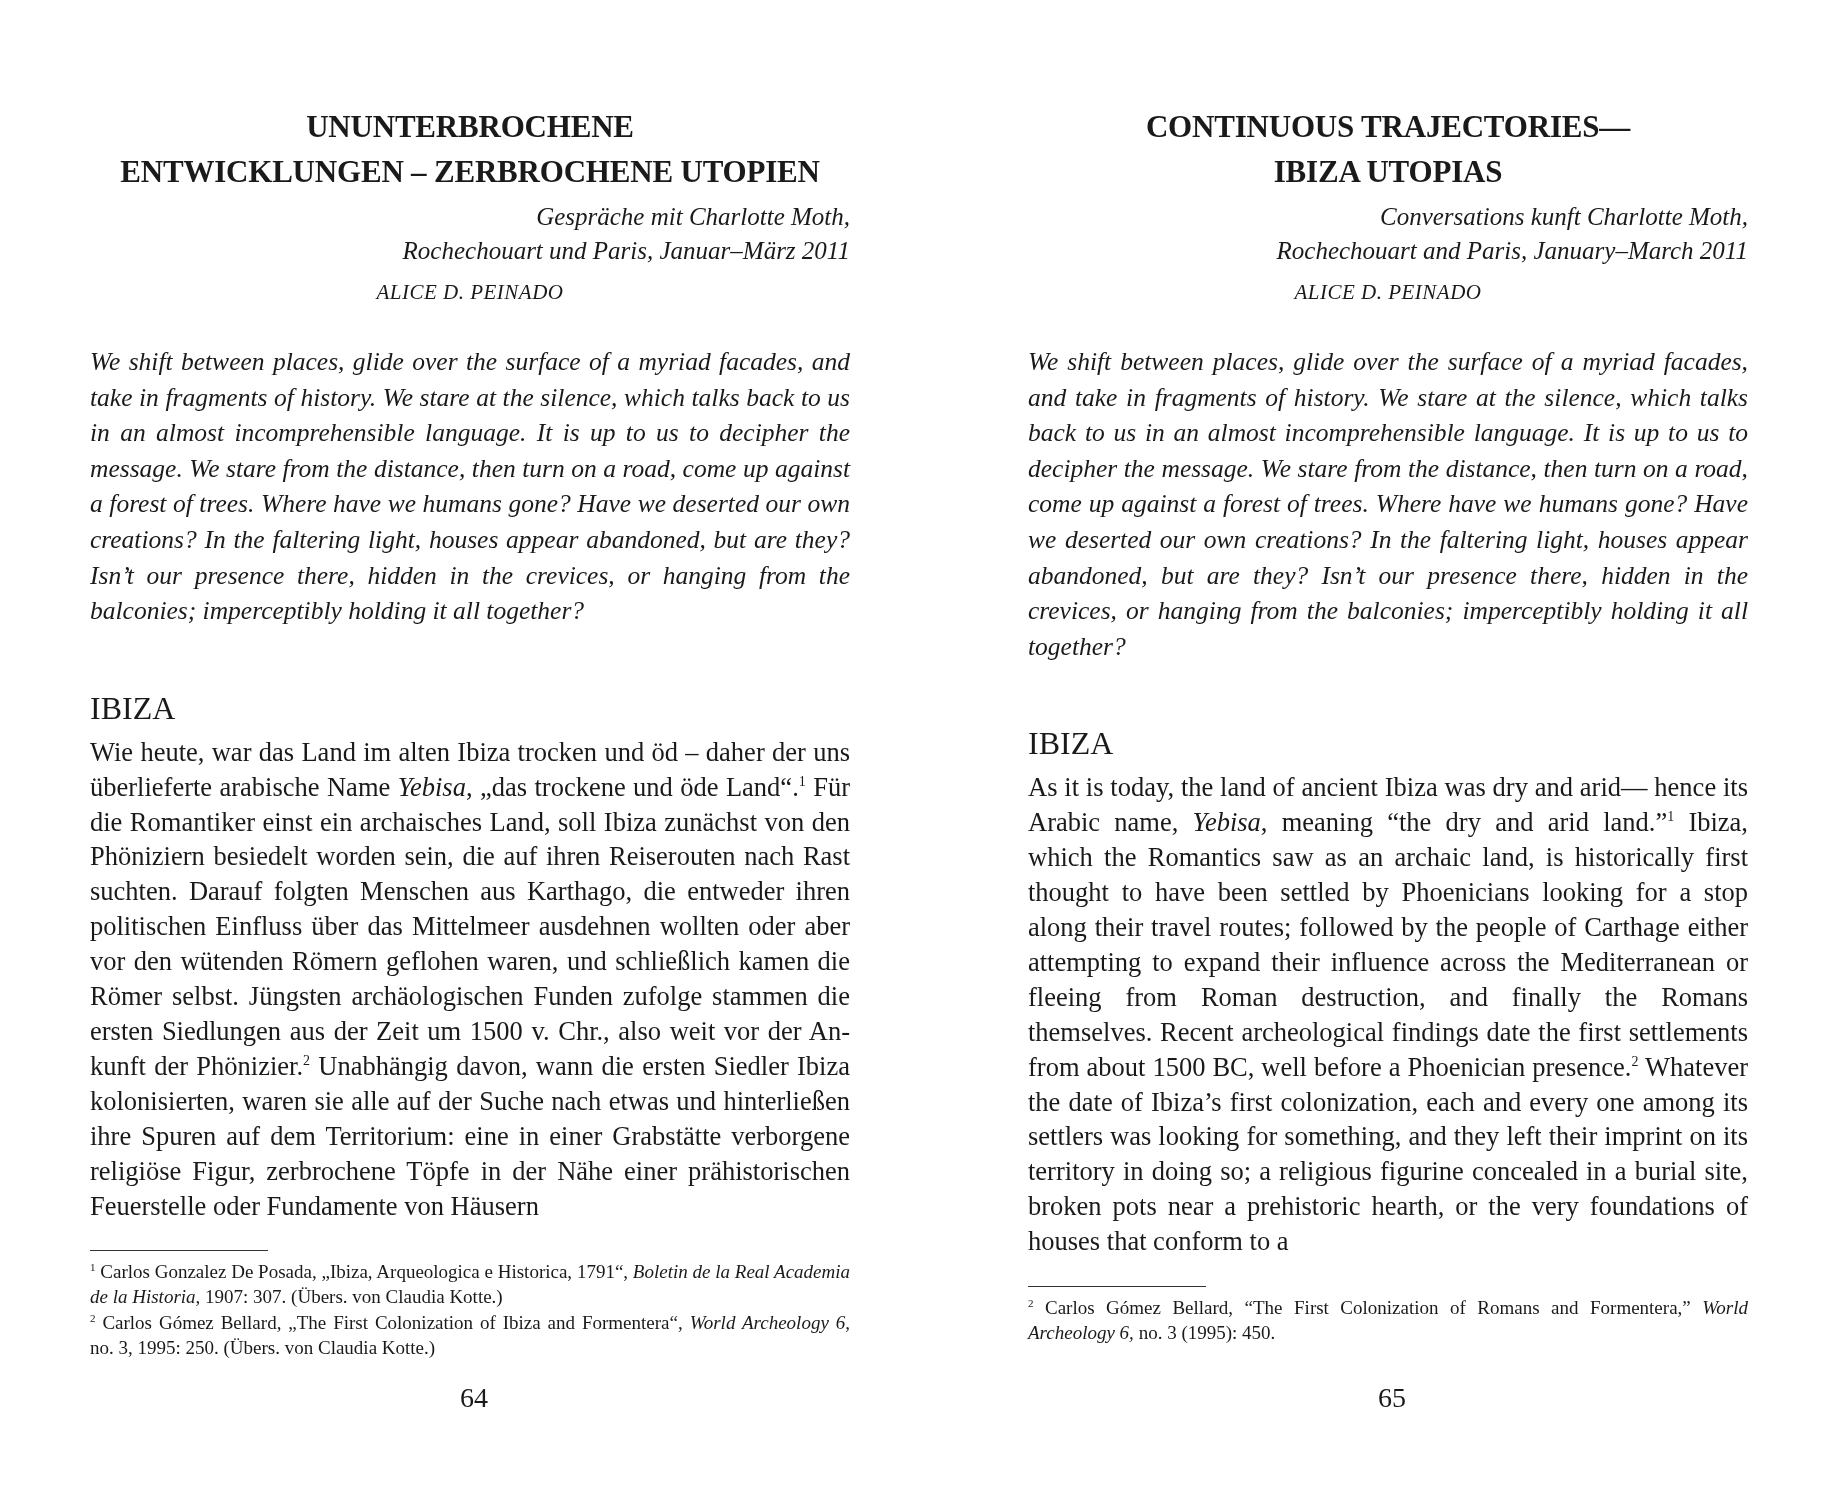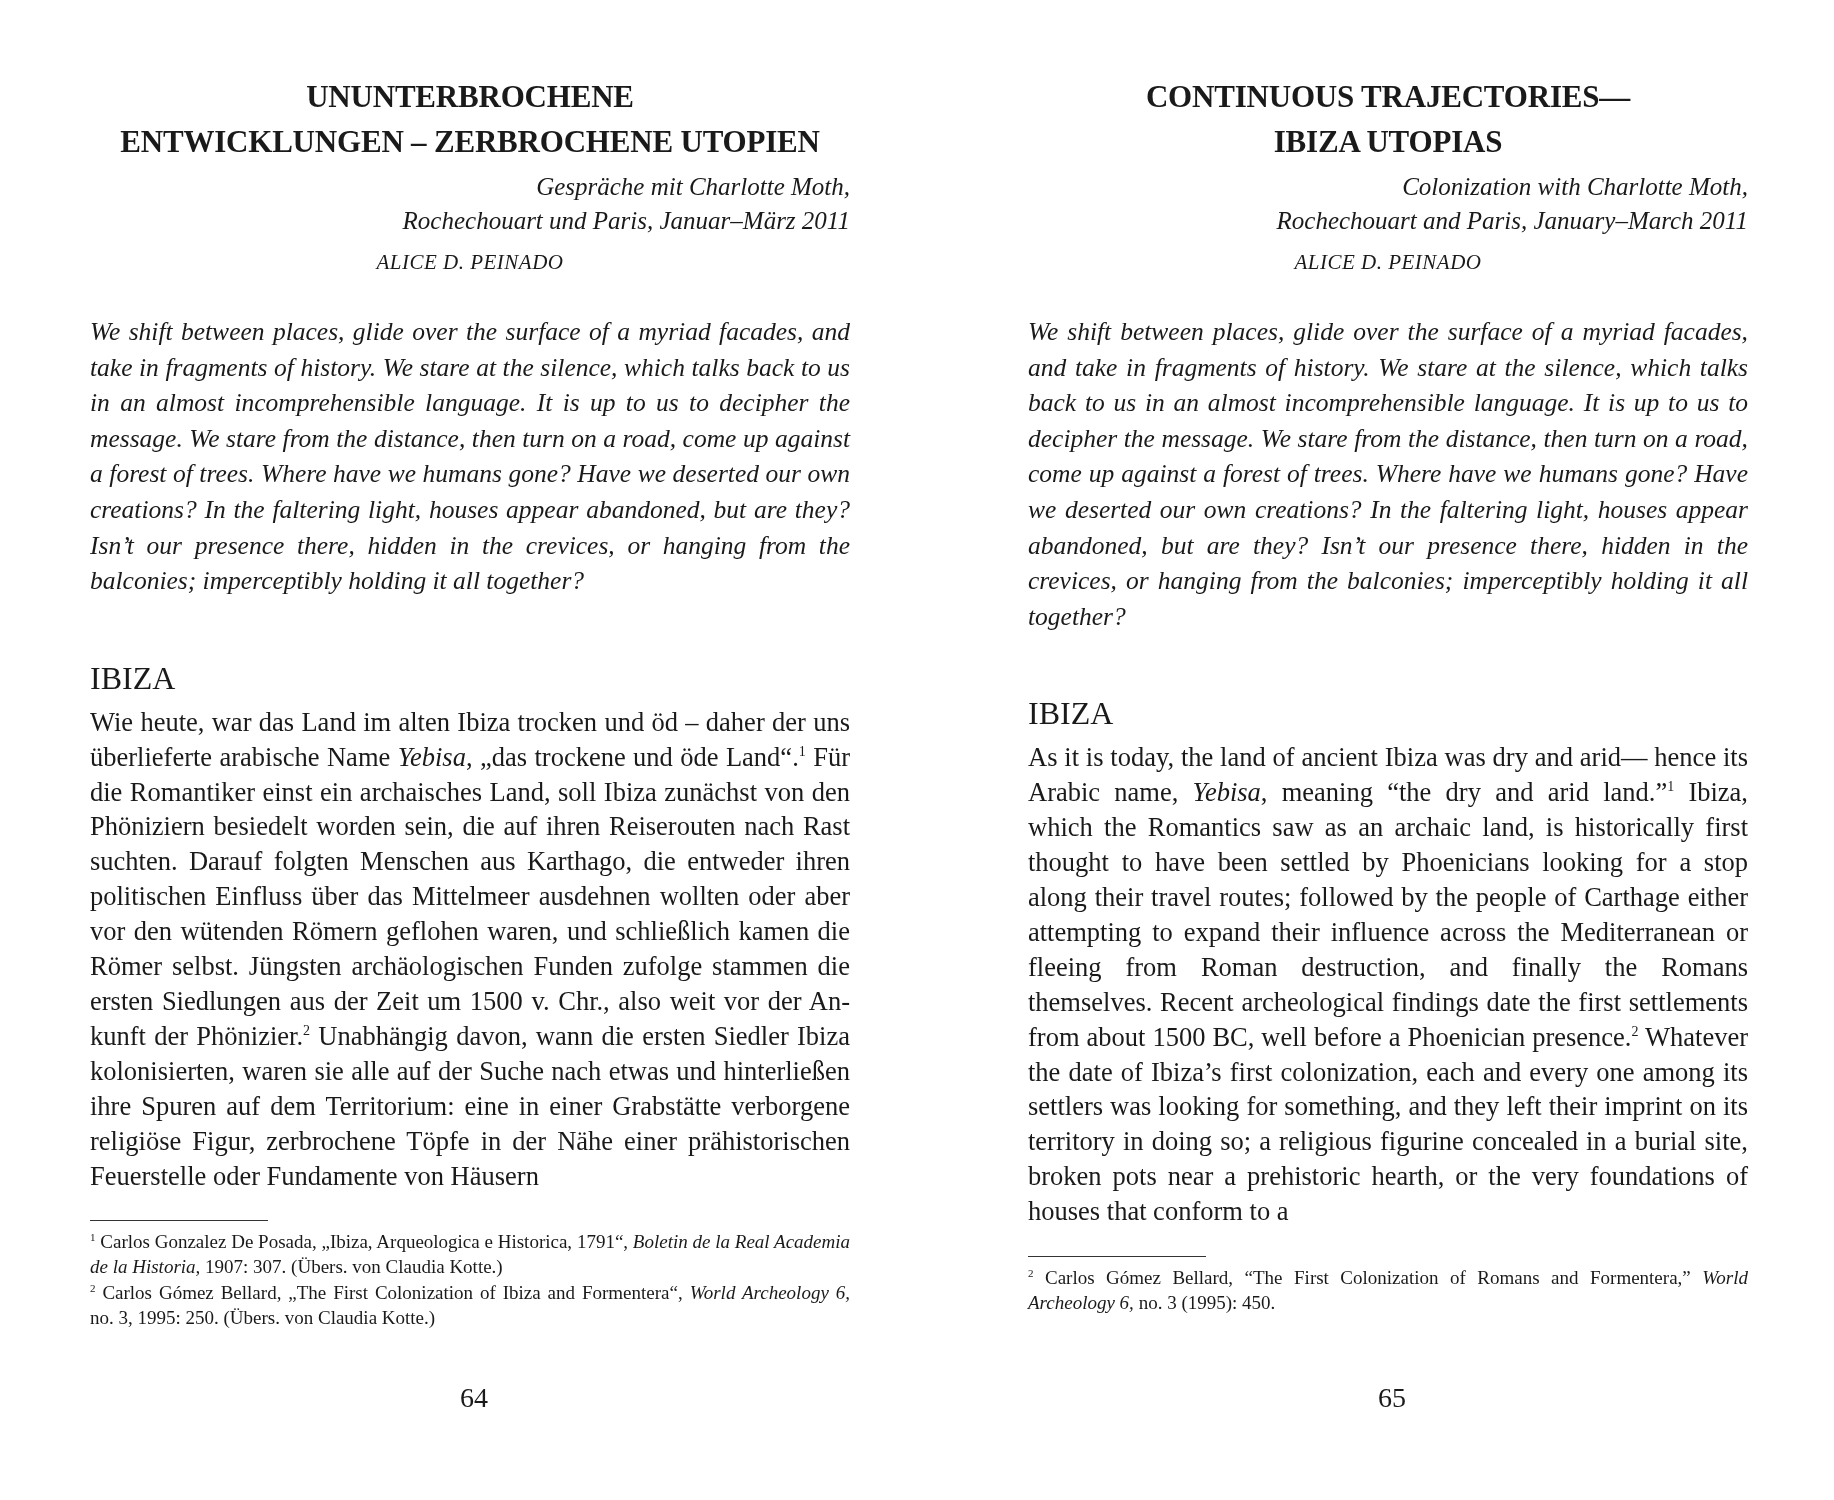--- a/index.html
+++ b/index.html
@@ -1,21 +1,21 @@
 <!DOCTYPE html>
 <html><head>
 <meta charset="utf-8">
 <style>
   html, body { margin: 0; padding: 0; background: #ffffff; }
   body { width: 1834px; height: 1500px; position: relative; overflow: hidden;
          font-family: "Liberation Serif", "DejaVu Serif", serif; color: #1a1a1a; }
   .page { position: absolute; top: 0; height: 1500px; }
   .page.left { left: 90px; width: 760px; }
   .page.right { left: 1028px; width: 720px; }
-  .title { text-align: center; font-weight: bold; font-size: 31px; line-height: 45px; margin: 0; padding-top: 74px; letter-spacing: -0.2px; }
+  .title { text-align: center; font-weight: bold; font-size: 31px; line-height: 45px; margin: 0; padding-top: 104px; letter-spacing: -0.2px; }
   .title div { white-space: nowrap; }
   .subtitle { text-align: right; font-style: italic; font-size: 25px; line-height: 34px; margin-top: 6px; }
   .author { text-align: center; font-style: italic; font-size: 21px; line-height: 40px; margin-top: 4px; letter-spacing: 0.5px; }
   .abstract { font-style: italic; font-size: 25.5px; line-height: 35.6px; text-align: justify; margin-top: 32px; }
   .section-head { font-size: 32px; line-height: 34px; margin-top: 62px; }
   .body-text { font-size: 26.5px; line-height: 34.9px; text-align: justify; margin-top: 10px; hyphens: manual; }
   .body-text i { font-style: italic; }
   sup { font-size: 14px; vertical-align: super; line-height: 0; }
   .rule { width: 178px; height: 1px; background: #333; margin-top: 10px; margin-bottom: 8px; }
   .footnotes { font-size: 19px; line-height: 25.5px; text-align: justify; }
@@ -46,21 +46,21 @@
   </div>
   <div class="page-number">64</div>
 </div>
 
 <div class="page right">
   <h1 class="title">
     <div>CONTINUOUS TRAJECTORIES—</div>
     <div>IBIZA UTOPIAS</div>
   </h1>
   <div class="subtitle">
-    <div>Colonization with Charlotte Moth,</div>
+    <div>Conversations kunft Charlotte Moth,</div>
     <div>Rochechouart and Paris, January–March 2011</div>
   </div>
   <div class="author">ALICE D. PEINADO</div>
   <p class="abstract">We shift between places, glide over the surface of a myriad facades, and take in fragments of history. We stare at the silence, which talks back to us in an almost incomprehensible language. It is up to us to decipher the message. We stare from the distance, then turn on a road, come up against a forest of trees. Where have we humans gone? Have we deserted our own creations? In the faltering light, houses appear abandoned, but are they? Isn’t our presence there, hidden in the crevices, or hanging from the balconies; imperceptibly holding it all together?</p>
   <div class="section-head">IBIZA</div>
   <p class="body-text"><span>As it is today, the land of ancient Ibiza was dry and arid— hence its Arabic name, </span><i>Yebisa</i><span>, meaning “the dry and arid land.”</span><sup>1</sup><span> Ibiza, which the Romantics saw as an archaic land, is historically first thought to have been settled by Phoenicians looking for a stop along their travel routes; followed by the people of Carthage either attempting to expand their influence across the Mediterranean or fleeing from Roman destruction, and finally the Romans themselves. Recent archeological findings date the first settlements from about 1500 BC, well before a Phoenician presence.</span><sup>2</sup><span> Whatever the date of Ibiza’s first colonization, each and every one among its settlers was looking for something, and they left their imprint on its territory in doing so; a religious figurine concealed in a burial site, broken pots near a prehistoric hearth, or the very foundations of houses that conform to a</span></p>
   <div class="rule"></div>
   <div class="footnotes">
     <div><sup>2</sup><span> Carlos Gómez Bellard, “The First Colonization of Romans and Formentera,” </span><i>World Archeology 6,</i><span> no. 3 (1995): 450.</span></div>
   </div>

